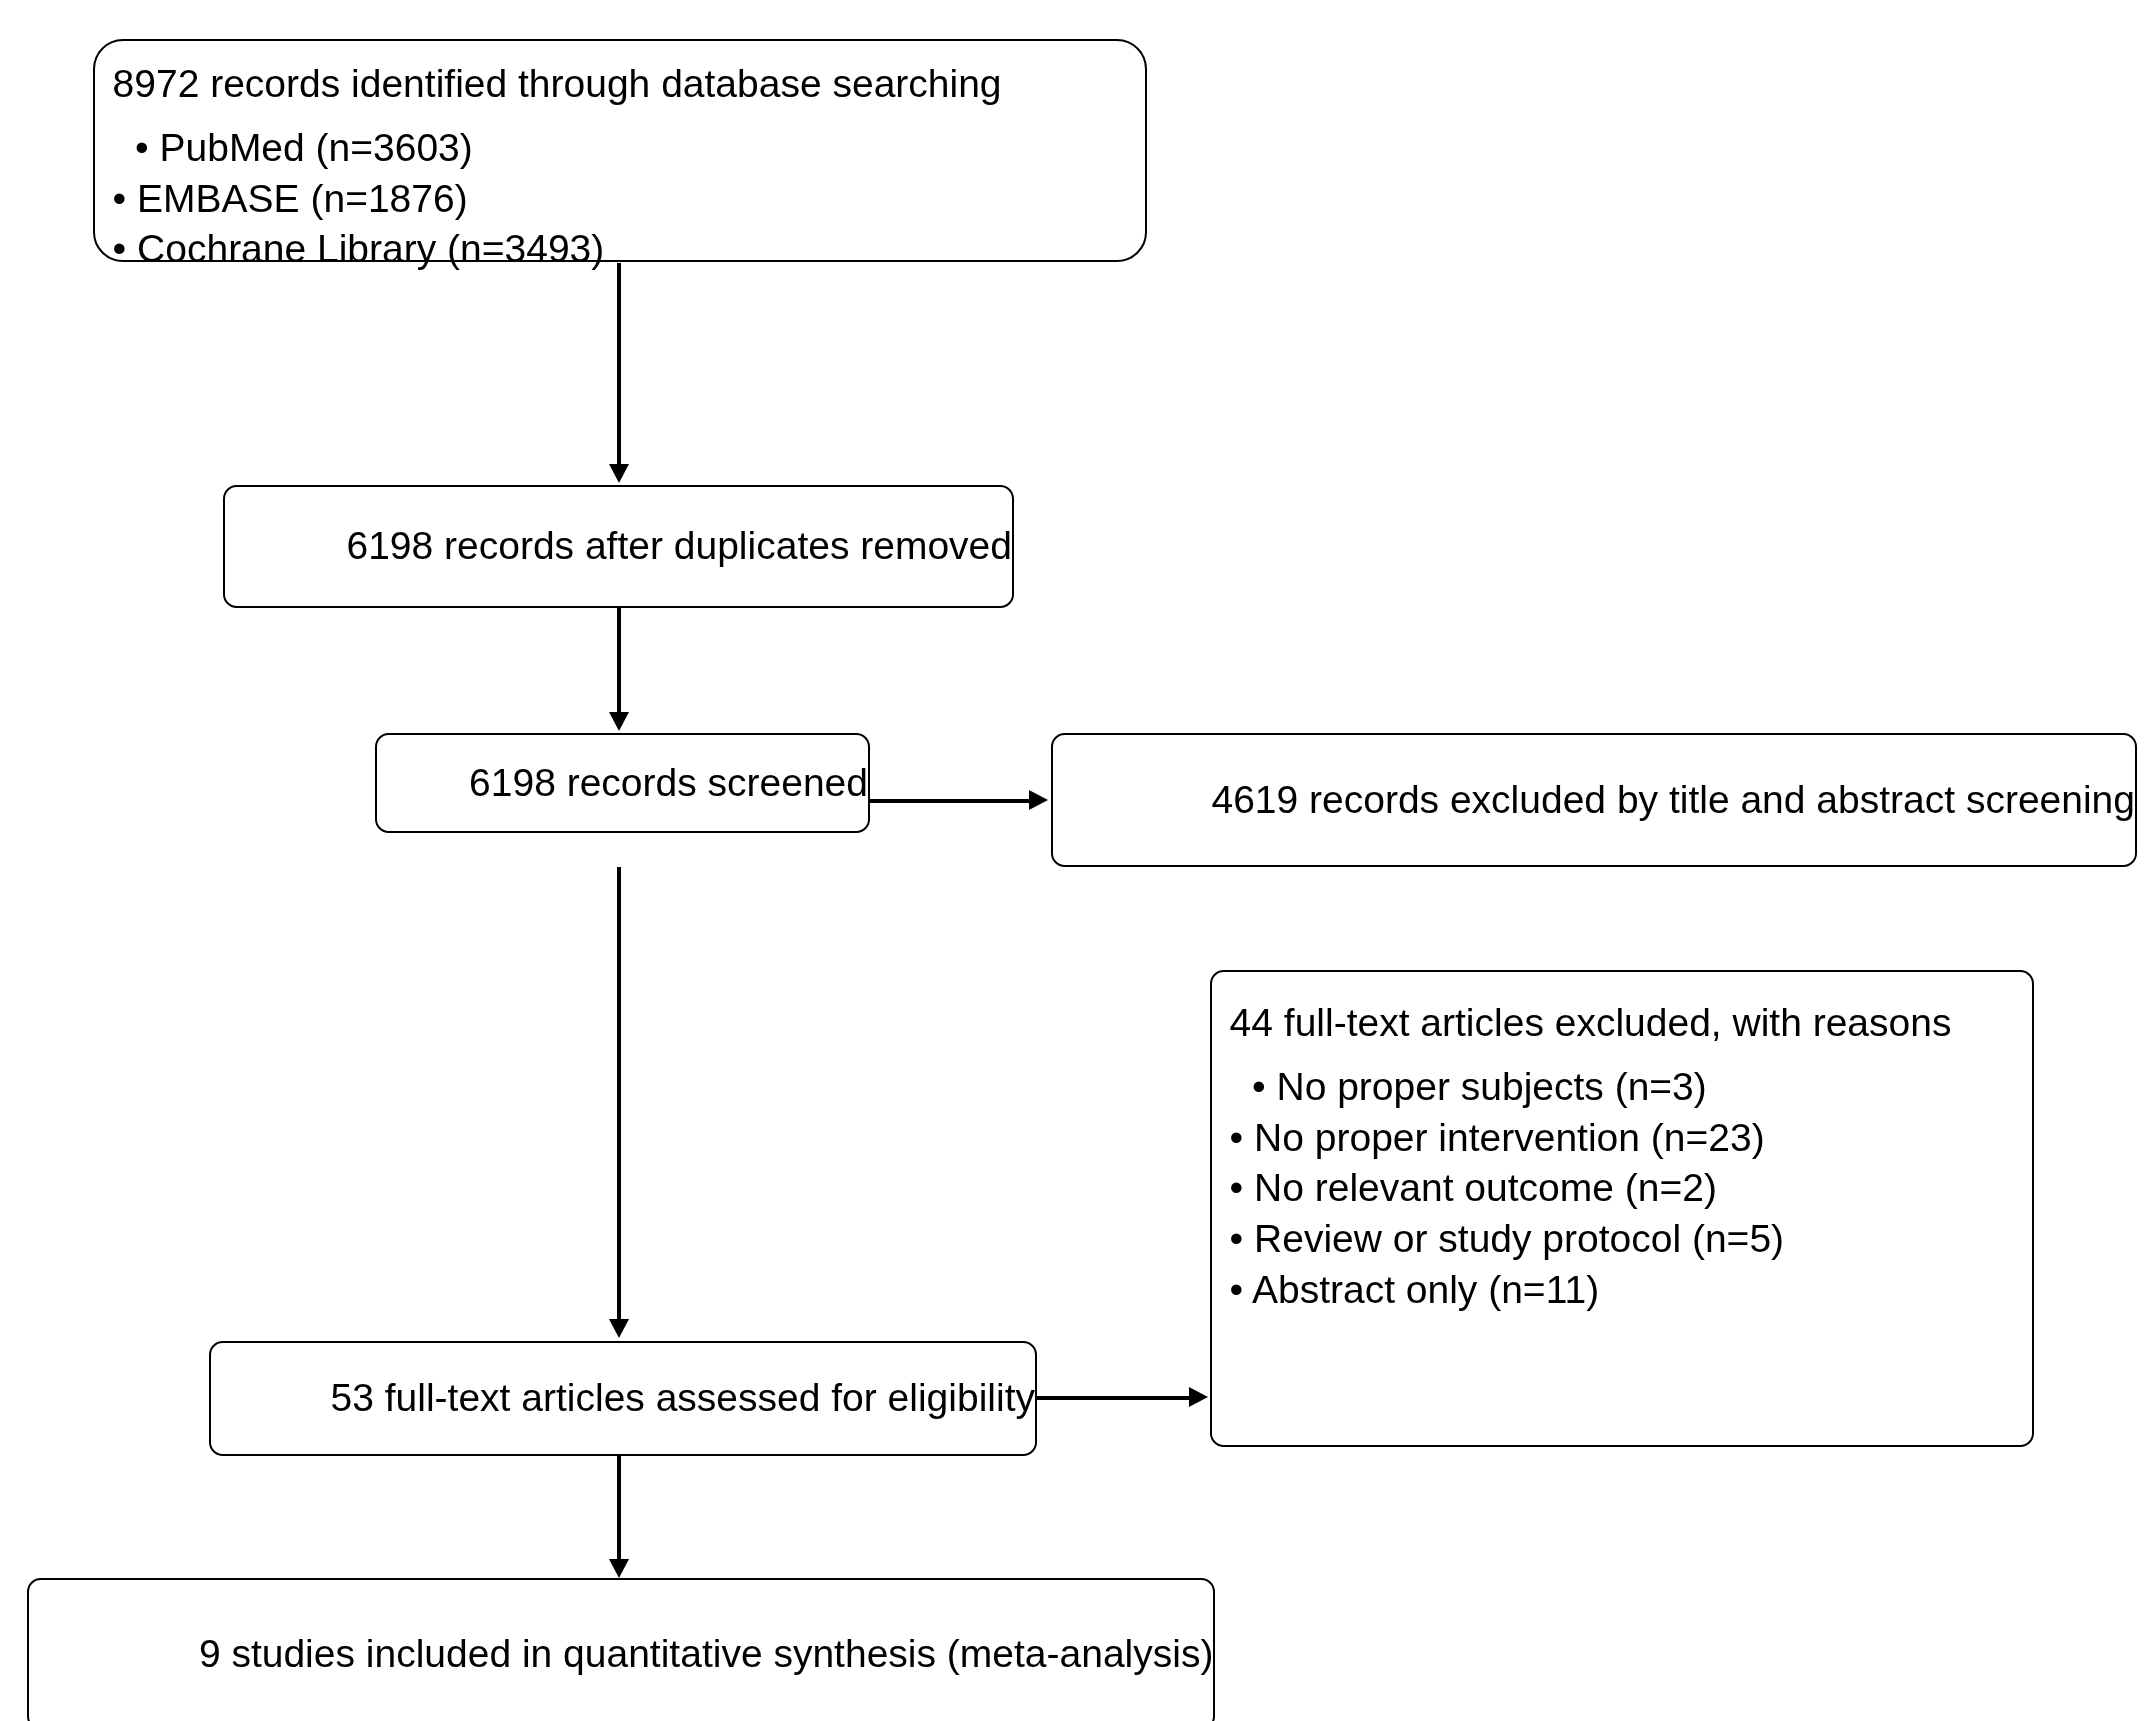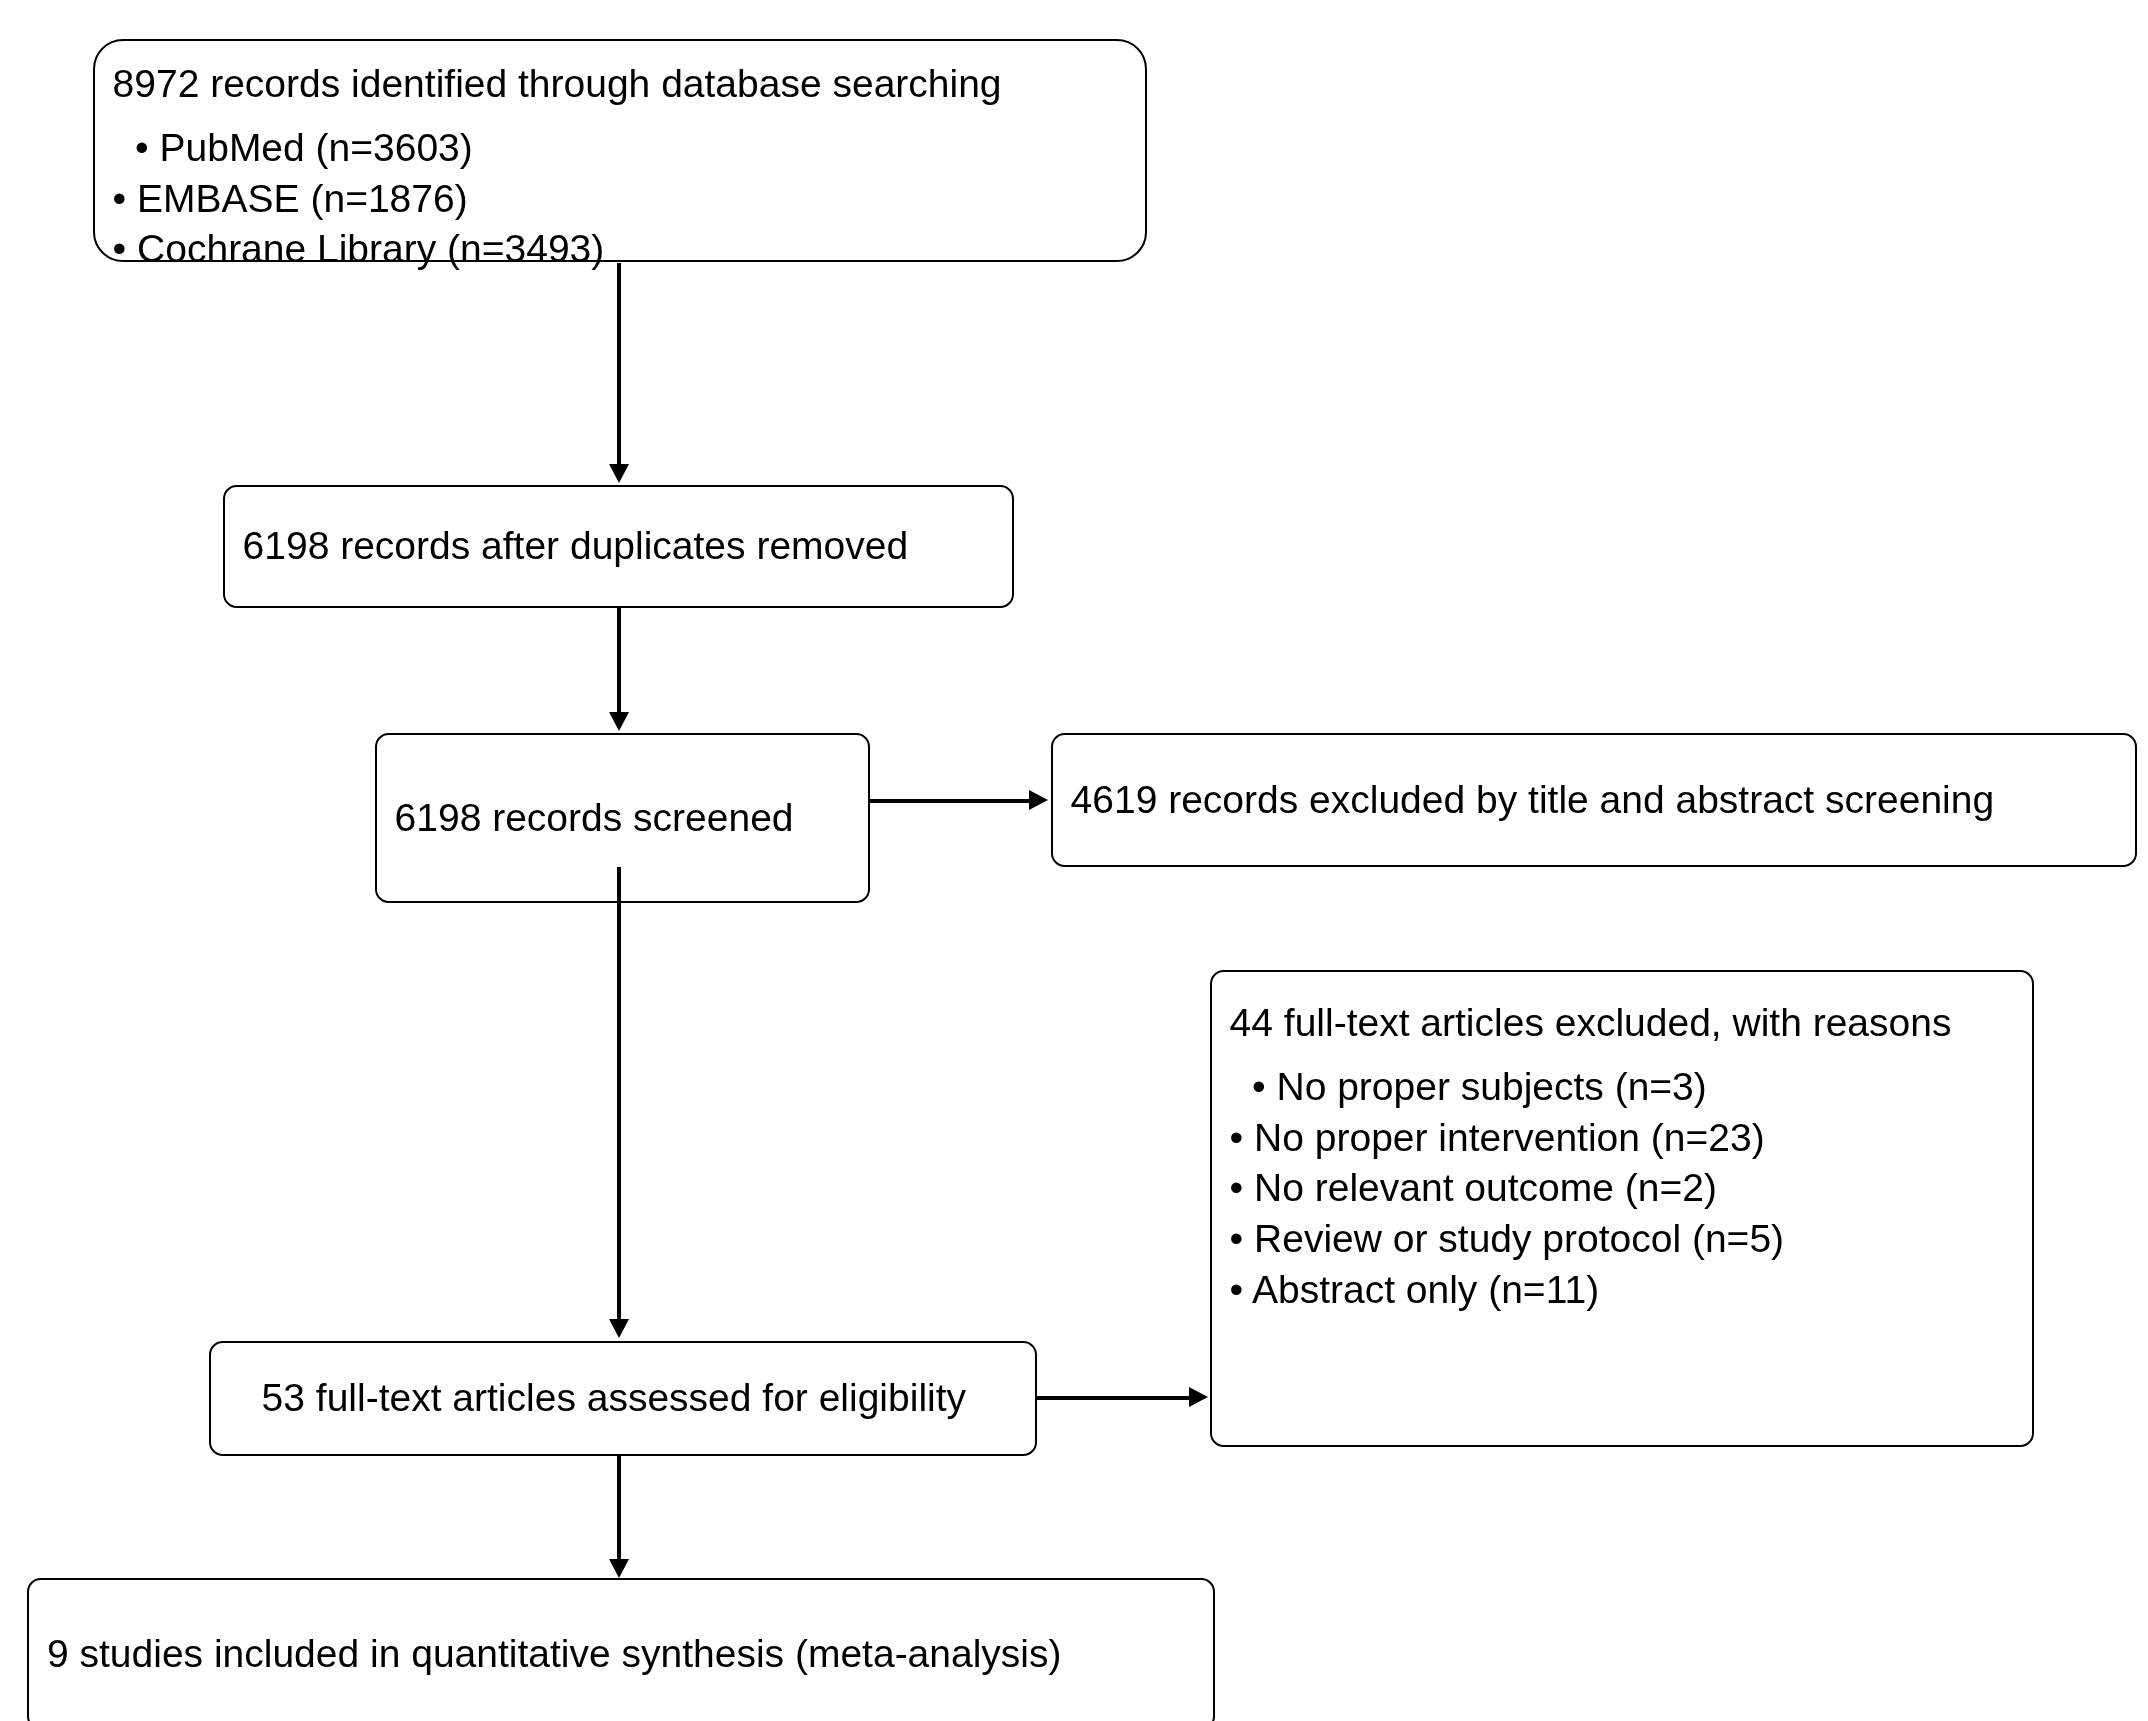--- a/index.html
+++ b/index.html
@@ -31,30 +31,31 @@
     line-height: 1.30;
     white-space: nowrap;
     padding-left: 17.6px;
   }
   .node .line.gap {
     margin-top: 13.7px;
     padding-left: 40px;
   }
   .node.single {
     justify-content: center;
+    align-items: flex-end;
   }
   
   #n-identified {
     left: 93px; top: 39px; width: 1054px; height: 223px;
     justify-content: flex-start;
     padding-top: 17.6px;
     border-radius: 30px;
   }
   #n-duplicates  { left: 223px; top: 485px;  width: 791px;  height: 123px; }
-  #n-screened    { left: 375px; top: 733px;  width: 495px;  height: 170px; }
+  #n-screened    { left: 375px; top: 733px;  width: 495px;  height: 100px; }
   #n-excluded    { left: 1051px; top: 733px; width: 1086px; height: 134px; }
   #n-reasons {
     left: 1210px; top: 970px; width: 824px; height: 477px;
     justify-content: flex-start;
     padding-top: 25.5px;
   }
   #n-fulltext    { left: 209px; top: 1341px; width: 828px; height: 115px; padding-left: 33px; }
   #n-included    { left: 27.4px;  top: 1578px; width: 1188px; height: 152px; }
 
   

